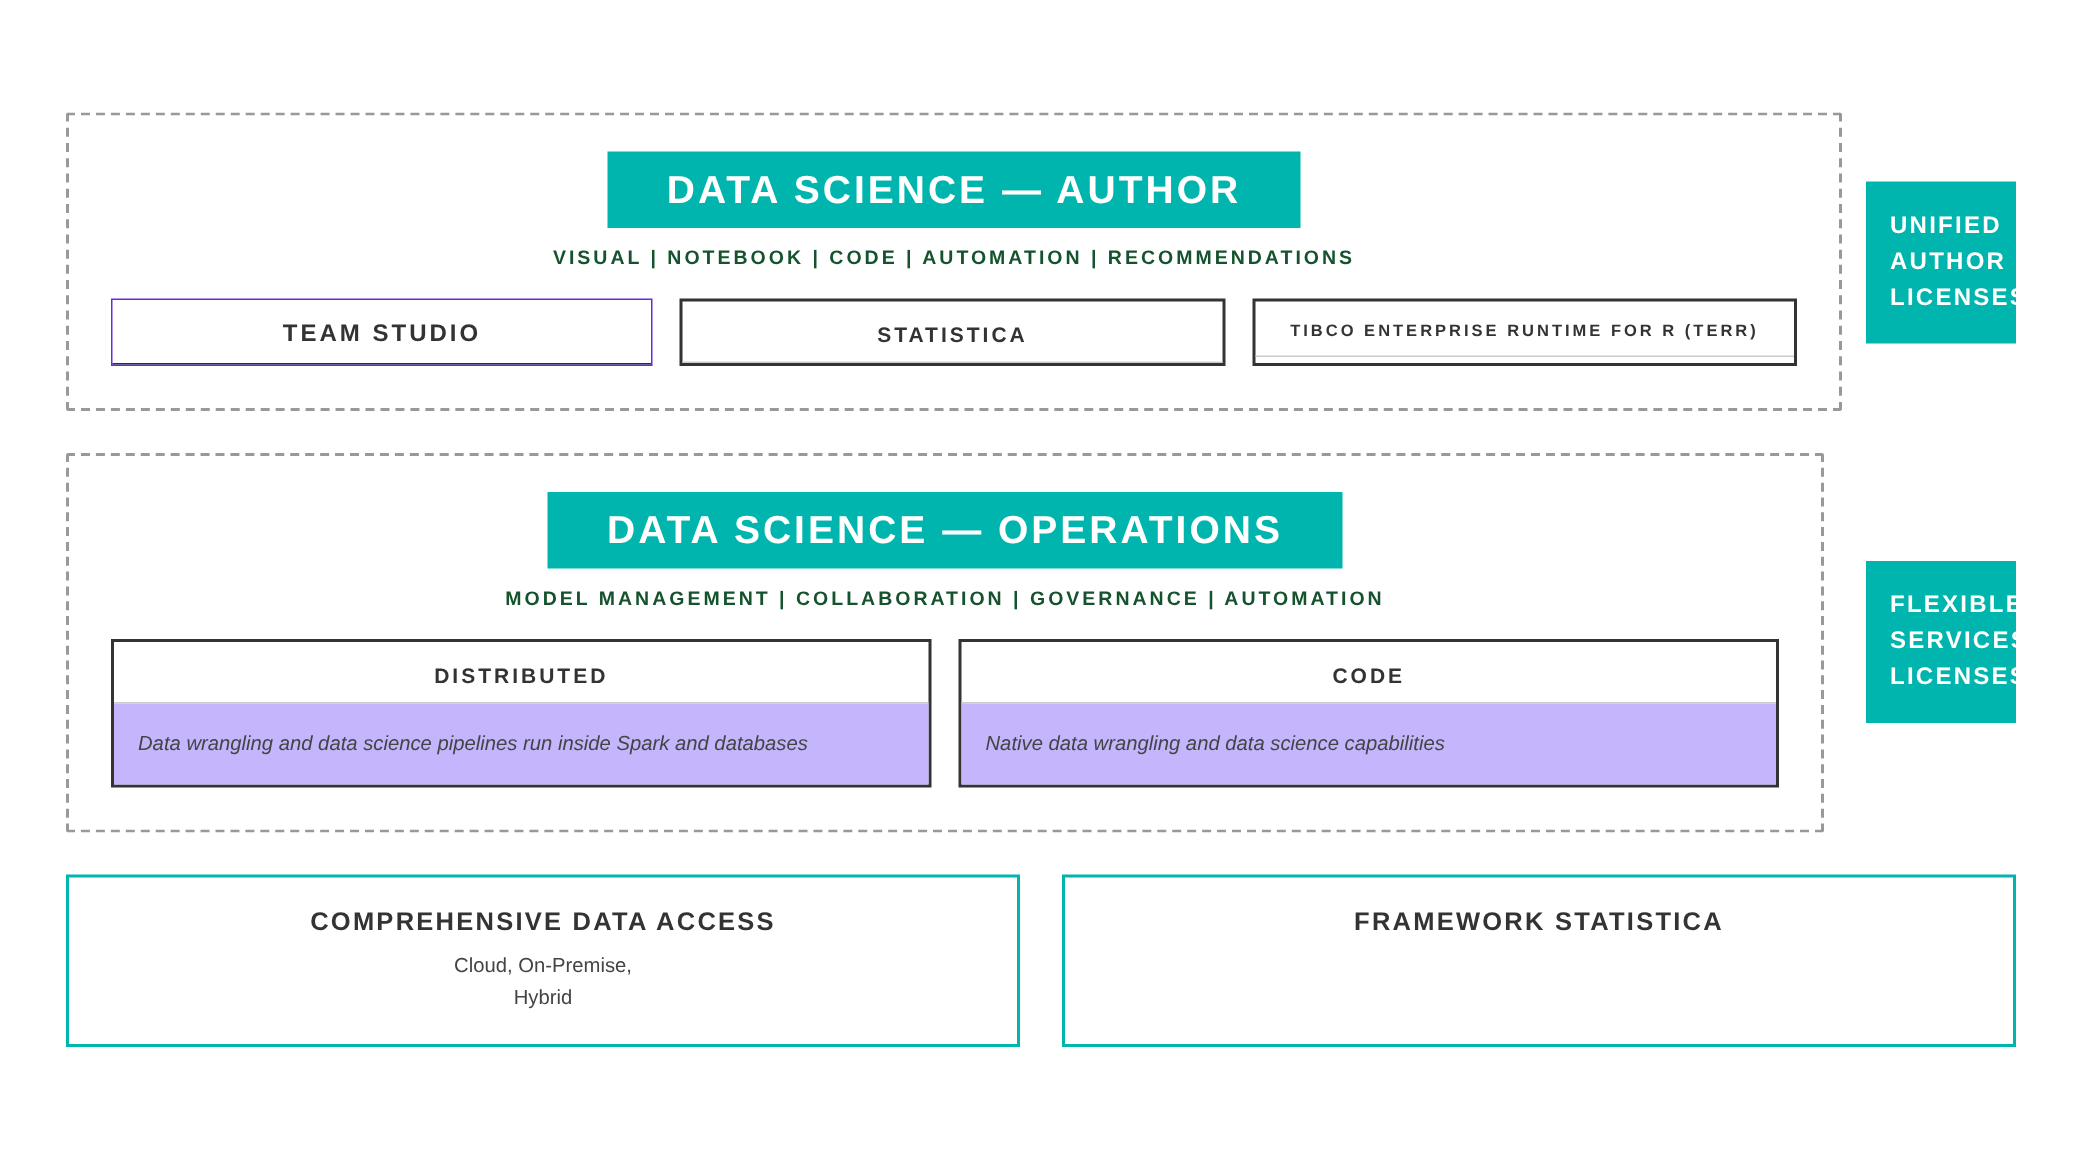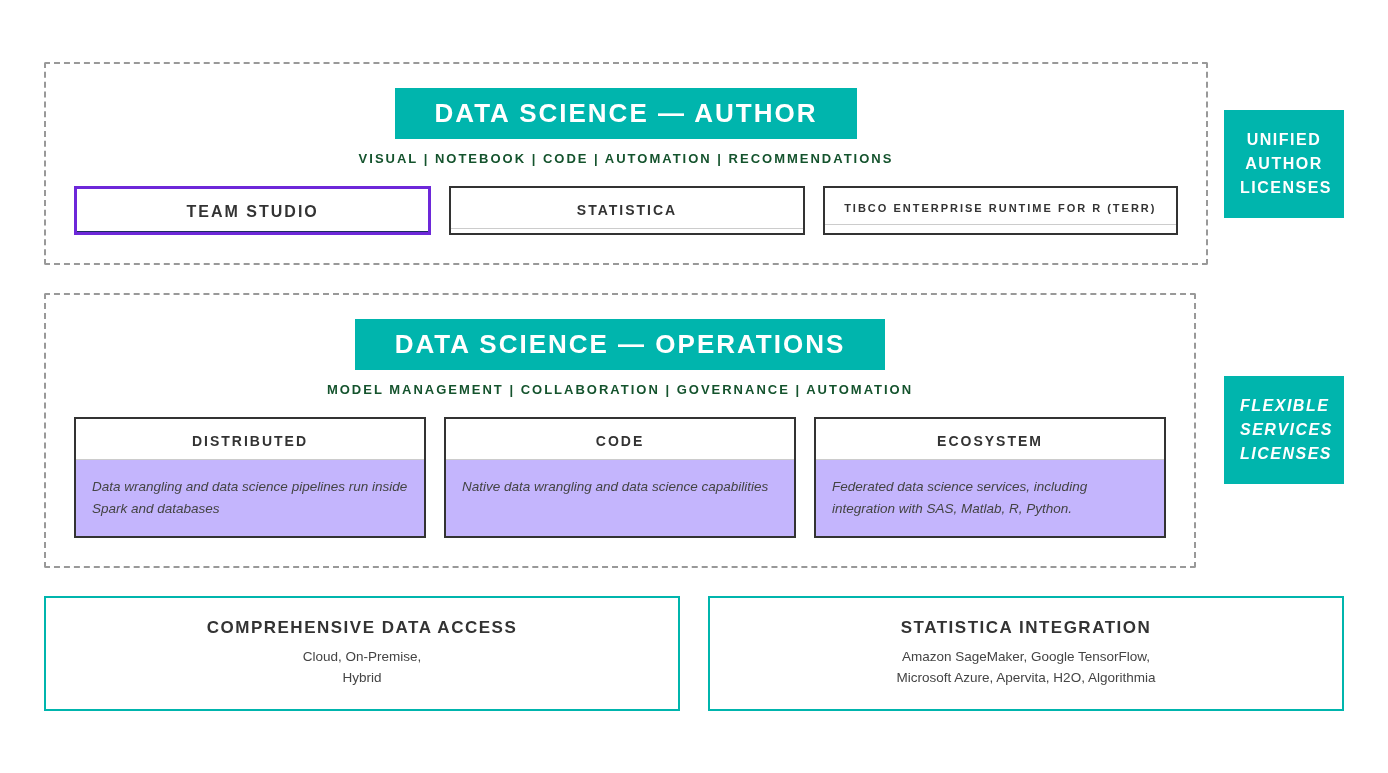--- a/index.html
+++ b/index.html
@@ -82,36 +82,36 @@
       padding: 16px;
       font-style: italic;
       font-size: 13.5px;
       color: #444;
       line-height: 1.6;
       flex: 1;
     }
 
     
     .card-team-studio {
-      border: 3px solid #6d28d9;
+      border: 1px solid #6d28d9;
     }
     .card-team-studio .card-header {
       border-color: #1c2d5e;
       font-size: 16px;
     }
     .right-badge {
       background: #00b5ad;
       color: #fff;
       font-size: 16px;
       font-weight: 900;
       letter-spacing: 1.5px;
       padding: 18px 16px;
       text-align: center;
       line-height: 1.5;
-      width: 120px;
+      width: 100px;
     }
     .section-inner {
       flex: 1;
     }
 
     
     .bottom-row {
       display: flex;
       gap: 28px;
     }
@@ -177,40 +177,35 @@
         <div class="card">
           <div class="card-header">DISTRIBUTED</div>
           <div class="card-body">Data wrangling and data science pipelines run inside Spark and databases</div>
         </div>
 
         <div class="card">
           <div class="card-header">CODE</div>
           <div class="card-body">Native data wrangling and data science capabilities</div>
         </div>
 
-        <div class="card">
-          <div class="card-header">ECOSYSTEM</div>
-          <div class="card-body">Federated data science services, including integration with SAS, Matlab, R, Python.</div>
-        </div>
-      </div>
-    </div>
-
-    <div style="display:flex; align-items:center; margin-left:12px;font-style:italic;">
+      </div>
+    </div>
+
+    <div style="display:flex; align-items:center; margin-left:12px;">
       <div class="right-badge">
         <span>FLEXIBLE</span><br>
         <span>SERVICES</span><br>
         <span>LICENSES</span>
       </div>
     </div>
   </div>
 
   <div class="bottom-row">
     <div class="bottom-card">
       <div class="bottom-card-title">COMPREHENSIVE DATA ACCESS</div>
       <div class="bottom-card-text">Cloud, On-Premise,<br>Hybrid</div>
     </div>
     <div class="bottom-card">
-      <div class="bottom-card-title">STATISTICA INTEGRATION</div>
-      <div class="bottom-card-text">Amazon SageMaker,  Google TensorFlow,<br>Microsoft Azure, Apervita, H2O, Algorithmia</div>
+      <div class="bottom-card-title">FRAMEWORK STATISTICA</div>
     </div>
   </div>
 
 </div>
 
 </body></html>

